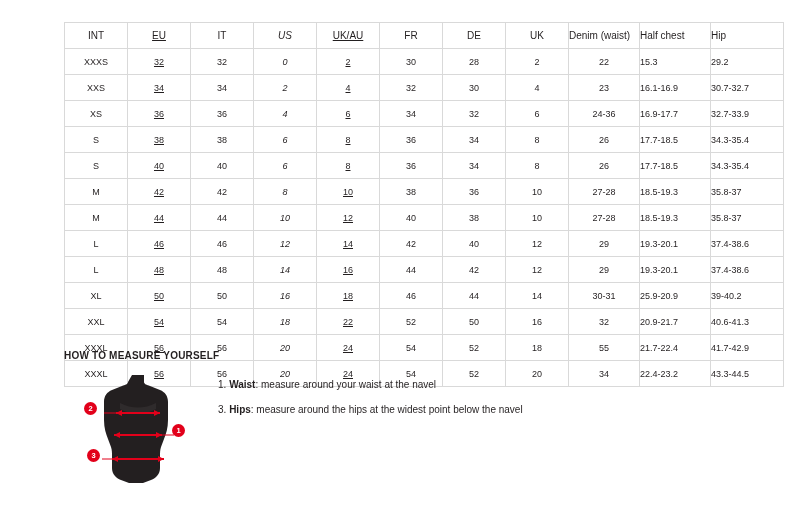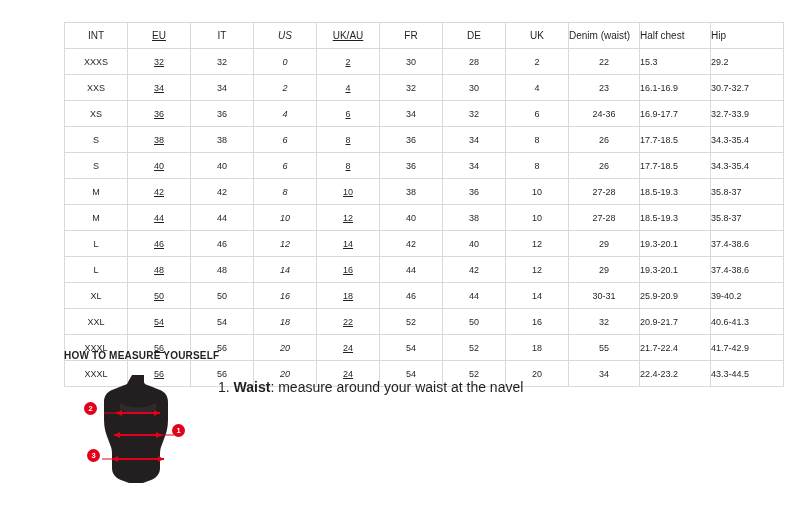--- a/index.html
+++ b/index.html
@@ -87,21 +87,21 @@
     width: 110px;
     height: 130px;
     margin-left: 20px;
     flex: 0 0 110px;
   }
   .steps {
     margin-left: 24px;
     padding-top: 8px;
   }
   .step {
-    font-size: 14px;
+    font-size: 10px;
     color: #231f20;
     margin-bottom: 13px;
     line-height: 1.2;
   }
   .step b { font-weight: bold; }
   .step .num { }
   
   .mann {
     position: absolute;
     left: 18px;
@@ -351,18 +351,22 @@
         <div class="bullet b1">1</div>
         <div class="bullet b2">2</div>
         <div class="bullet b3">3</div>
       </div>
 
       <div class="steps">
         <div class="step">
           <span class="num">1.</span>
           <b>Waist</b><span>: measure around your waist at the navel</span>
         </div>
+        <div class="step">
+          <span class="num">3.</span>
+          <b>Hips</b><span>: measure around the hips at the widest point below the navel</span>
+        </div>
       </div>
 
     </div>
   </div>
 
 </div>
 
 </body></html>

